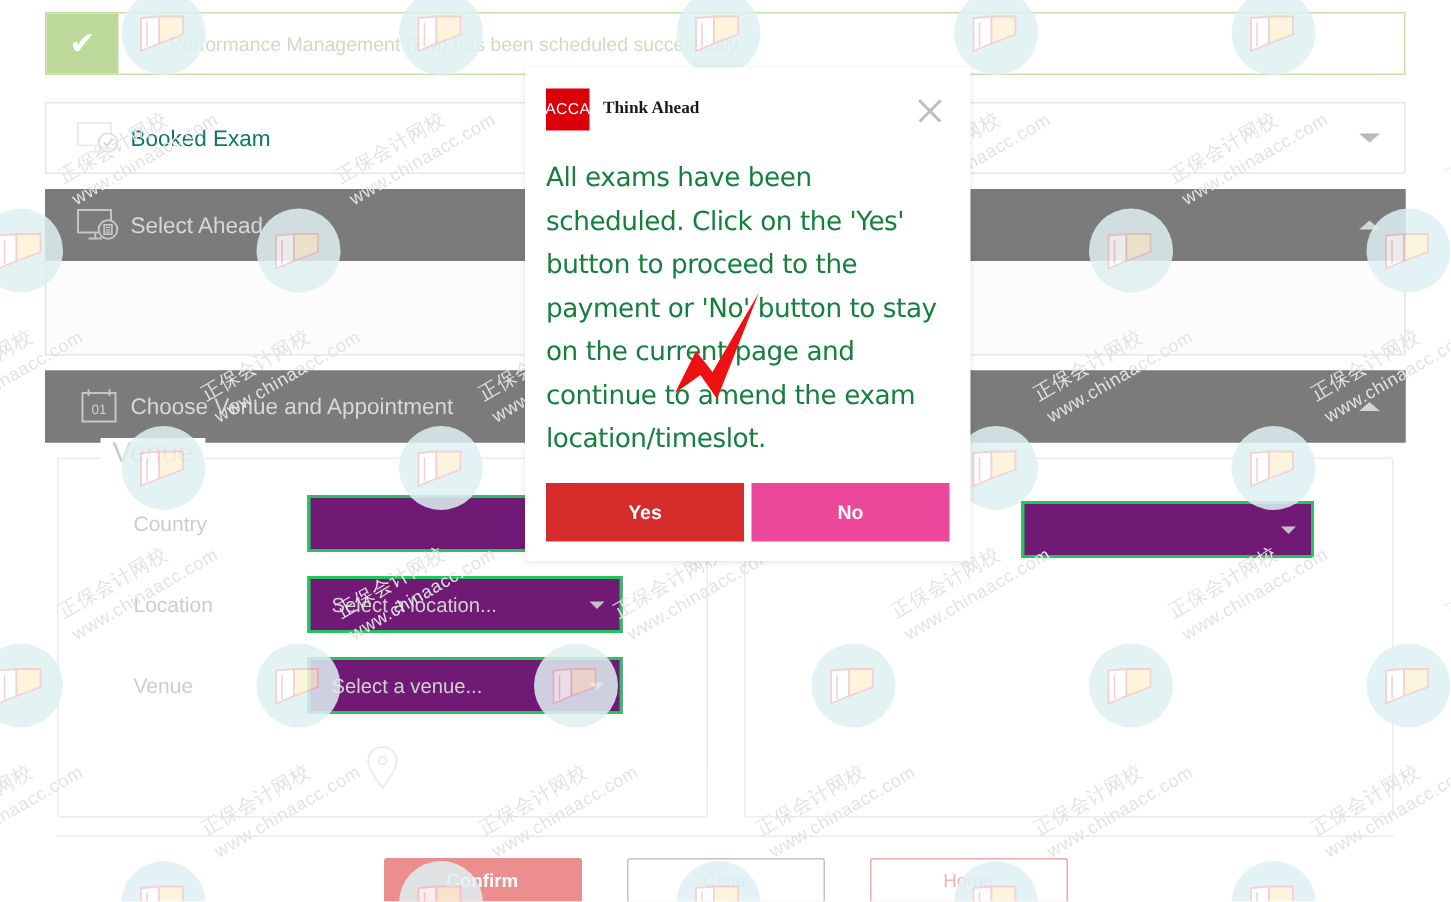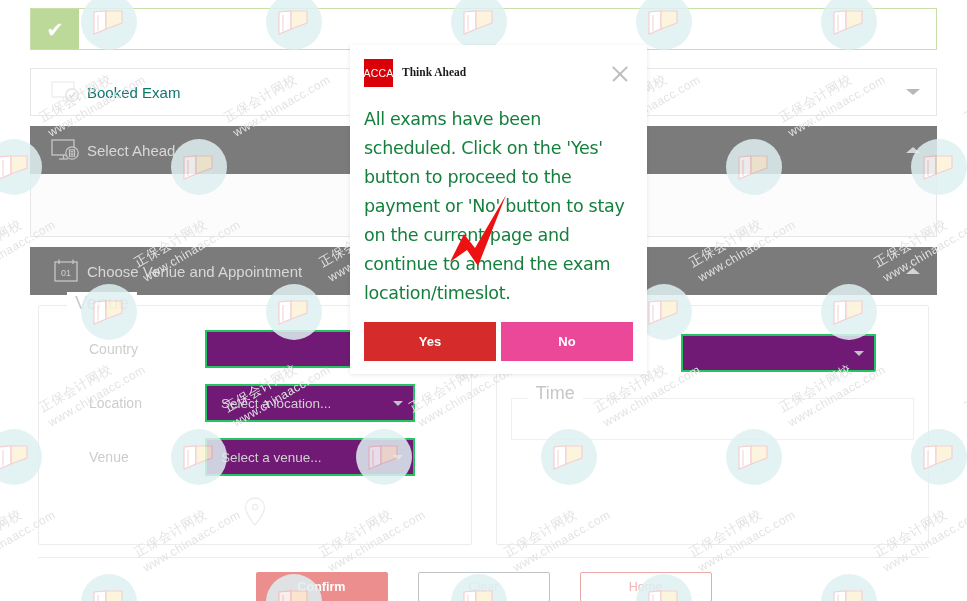--- a/index.html
+++ b/index.html
@@ -622,20 +622,21 @@
           </svg>
         </div>
         <div class="wm-text"><span>正保会计网校</span><span class="l2">www.chinaacc.com</span></div>
       </div>
     </div>
 
   <div id="content">
 
     <div class="banner">
       <div class="banner-icon">✔</div>
+      <div class="banner-text">Performance Management (PM) has been scheduled successfully.</div>
     </div>
 
     <div class="panel">
       <div class="panel-head light">
         <div class="hicon">
           <svg width="30" height="25" viewBox="0 0 30 25">
             <rect x="1" y="2" width="22" height="15" fill="none" stroke="#ededed" stroke-width="1.3"></rect>
             <line x1="8" y1="21" x2="17" y2="21" stroke="#ededed" stroke-width="1.3"></line>
             <line x1="12.5" y1="17" x2="12.5" y2="21" stroke="#ededed" stroke-width="1.3"></line>
             <circle cx="21" cy="15" r="6.2" fill="#ffffff" stroke="#e0e0e0" stroke-width="1.3"></circle>
@@ -725,24 +726,20 @@
 
           <div class="fieldset">
             <div class="form-row" style="margin-top:4px;">
               <div class="form-label" style="width:170px;padding-left:14px;font-size:15px;">Date</div>
               <div class="select-box" style="max-width:195px;">
                 <span></span>
                 <span class="sel-caret"></span>
               </div>
             </div>
 
-            <div class="time-inner">
-              <div class="time-legend">Time</div>
-              <span></span>
-            </div>
           </div>
 
         </div>
 
         <div class="footer">
           <div class="btn btn-confirm">Confirm</div>
           <div class="btn btn-clear">Clear</div>
           <div class="btn btn-home">Home</div>
         </div>
       </div>

